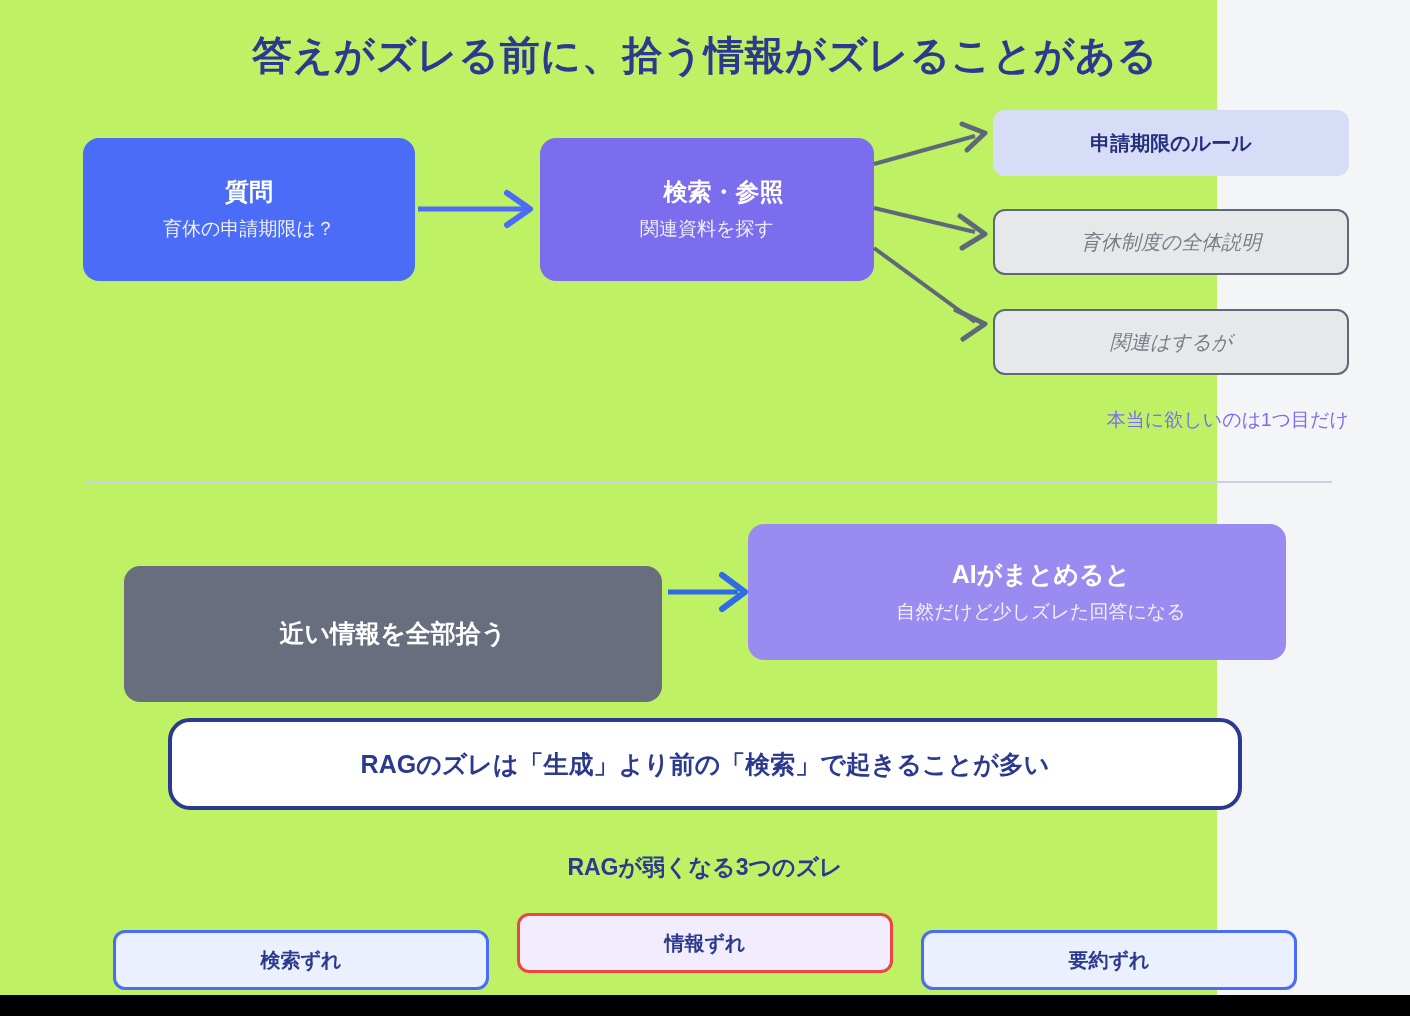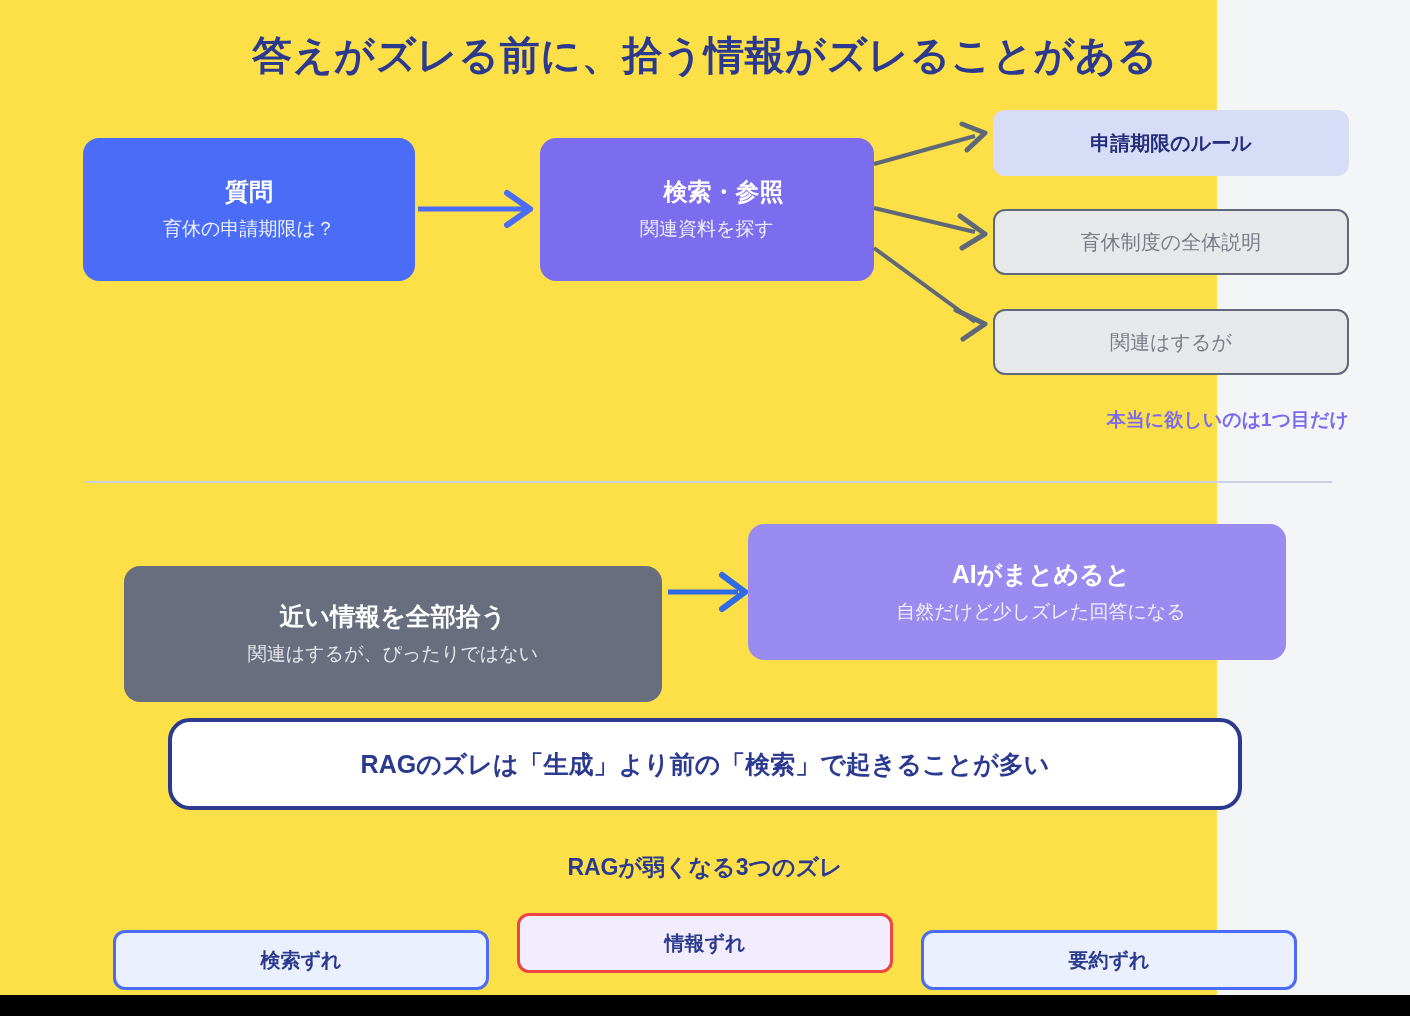--- a/index.html
+++ b/index.html
@@ -2,21 +2,21 @@
 <html><head>
 <meta charset="utf-8">
 <style>
   * { box-sizing: border-box; margin: 0; padding: 0; }
   html, body {
     width: 1410px; height: 1016px;
     background: #F4F5F7;
     font-family: "Liberation Sans", "DejaVu Sans", sans-serif;
     overflow: hidden;
   }
-  .canvas { position: relative; width: 1217px; height: 1016px; background: #fde047; }
+  .canvas { position: relative; width: 1217px; height: 1016px; background: #bef264; }
 
   
   .title {
     position: absolute; left: 0; top: 28px; width: 1410px;
     text-align: center;
     font-size: 40px; font-weight: 700; color: #2B3A8F;
     letter-spacing: 0.5px;
   }
 
   
@@ -53,28 +53,29 @@
     display: flex; align-items: center; justify-content: center;
     font-size: 20px;
   }
   .result.relevant {
     background: #D7DCF7; color: #262F7E; font-weight: 700;
     top: 110px;
   }
   .result.noise {
     background: #E6E8EA; color: #777C86; font-weight: 400;
     border: 2px solid #5F6878;
+    font-style: italic;
   }
   #result-2 { top: 209px; }
   #result-3 { top: 309px; }
 
   .result-note {
     position: absolute; left: 993px; top: 407px; width: 356px;
     text-align: right;
-    font-size: 19px; font-weight: 700; color: #7B6BEE;
+    font-size: 19px; font-weight: 400; color: #7B6BEE;
   }
 
   
   .divider {
     position: absolute; left: 85px; top: 481px; width: 1247px; height: 2px;
     background: #C9D0E3;
   }
 
   
   #node-gather {
@@ -158,21 +159,20 @@
   <div class="result relevant" id="result-1">申請期限のルール</div>
   <div class="result noise" id="result-2">育休制度の全体説明</div>
   <div class="result noise" id="result-3">関連はするが</div>
 
   <div class="result-note">本当に欲しいのは1つ目だけ</div>
 
   <div class="divider"></div>
 
   <div class="node" id="node-gather">
     <div class="n-title">近い情報を全部拾う</div>
-    <div class="n-sub">関連はするが、ぴったりではない</div>
   </div>
 
   <div class="node" id="node-summarize">
     <div class="n-title">AIがまとめると</div>
     <div class="n-sub">自然だけど少しズレた回答になる</div>
   </div>
 
   <div class="banner">RAGのズレは「生成」より前の「検索」で起きることが多い</div>
 
   <div class="section-heading">RAGが弱くなる3つのズレ</div>

